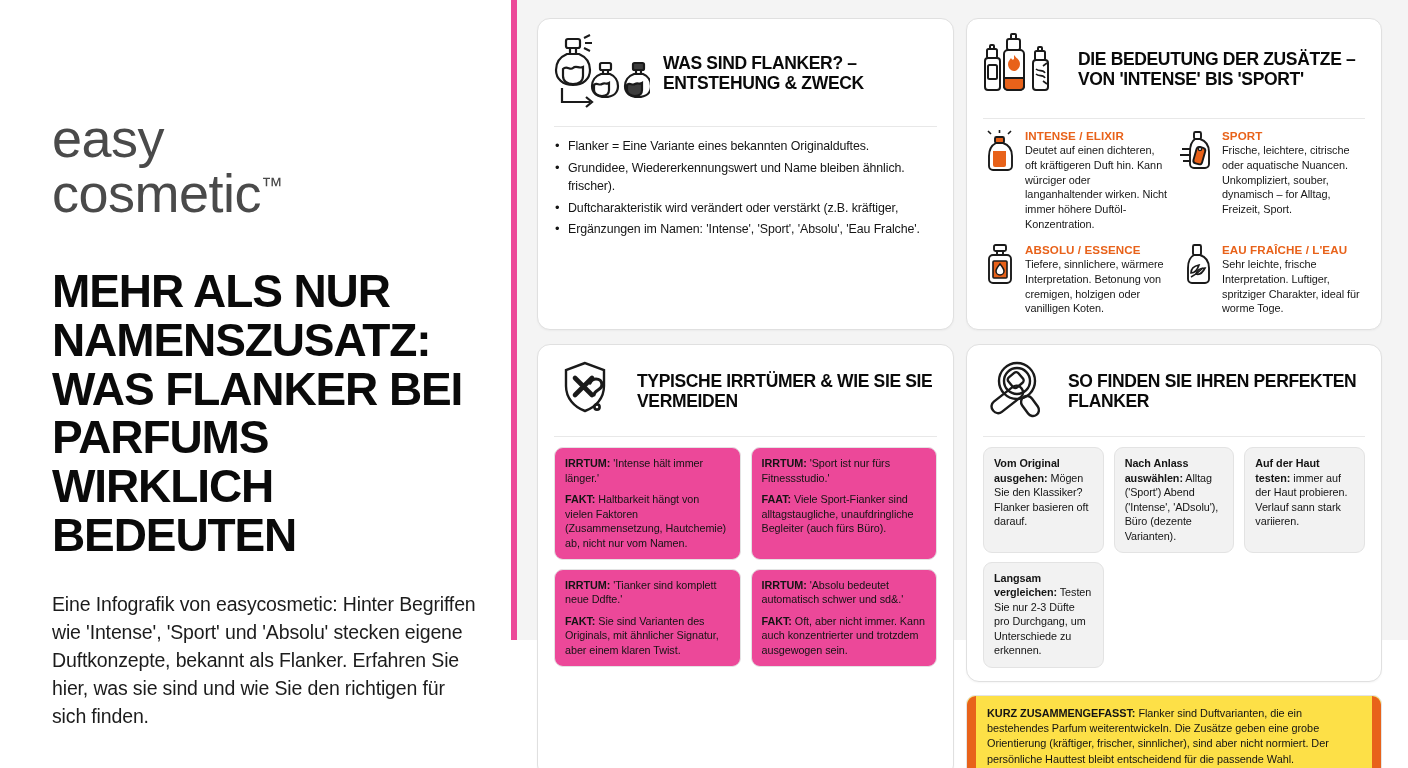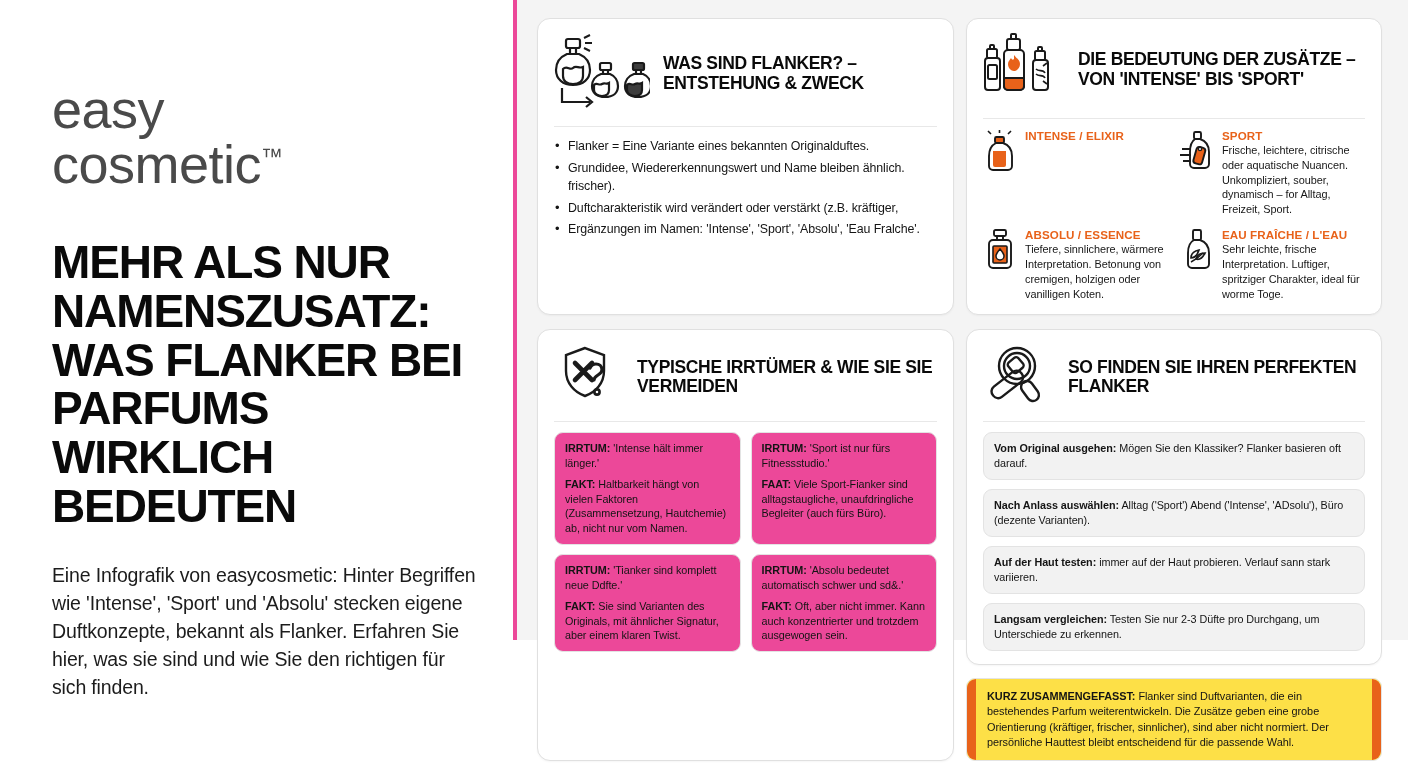--- a/index.html
+++ b/index.html
@@ -8,22 +8,22 @@
     background: #ffffff;
     font-family: "Liberation Sans", sans-serif;
     overflow: hidden;
   }
   .page { display: flex; width: 1408px; height: 768px; background: #ffffff; }
 
   
   .left {
     width: 517px; height: 640px; flex: 0 0 517px;
     background: #ffffff;
-    border-right: 4px solid #ec4899;
-    padding: 56px 34px 0 52px;
+    border-right: 6px solid #ec4899;
+    padding: 85px 34px 0 52px;
     position: relative;
   }
   .logo { margin-top: 26px; margin-bottom: 46px; }
   .logo-l1, .logo-l2 {
     font-size: 54px; line-height: 1.02; font-weight: 400;
     color: #4a4a4a; letter-spacing: -0.5px;
   }
   .logo-l2 { position: relative; display: inline-block; }
   .logo-tm { font-size: 22px; vertical-align: super; color: #4a4a4a; letter-spacing: 0; }
 
@@ -83,21 +83,21 @@
   
   .box-grid { display: grid; grid-template-columns: 1fr 1fr; gap: 9px 10px; }
   .sbox {
     background: #ec4899; border: 1px solid #e3e3e3; border-radius: 9px;
     padding: 8px 10px 9px 10px;
     font-size: 10.8px; line-height: 1.34; color: #141414; letter-spacing: -0.05px;
   }
   .sbox b { font-weight: 800; }
   .sbox .gap { display: block; height: 7px; }
 
-  .tip-grid { display: grid; grid-template-columns: 1fr; gap: 9px 10px; }
+  .tip-grid { display: grid; grid-template-columns: 1fr 1fr 1fr; gap: 9px 10px; }
   .tip {
     background: #f2f2f2; border: 1px solid #e3e3e3; border-radius: 9px;
     padding: 8px 10px 9px 10px;
     font-size: 10.8px; line-height: 1.34; color: #141414; letter-spacing: -0.05px;
   }
   .tip b { font-weight: 800; }
 
   
   .summary {
     position: relative; background: #fde047; border-radius: 9px;
@@ -221,20 +221,21 @@
             <span class="mean-ico">
               <svg width="34" height="44" viewBox="0 0 34 44" fill="none" stroke="#1a1a1a" stroke-width="1.9">
                 <rect x="12" y="7" width="9" height="6" rx="1.4" fill="#e8621a" stroke="#1a1a1a"></rect>
                 <path d="M8 4l-3-3 M16.5 3V0 M25 4l3-3" stroke-width="1.6"></path>
                 <path d="M13 13h7c6 2 9 7 9 13v10a4 4 0 0 1-4 4H10a4 4 0 0 1-4-4V26c0-6 3-11 7-13z" fill="#ffffff"></path>
                 <path d="M10 21h13v14a2 2 0 0 1-2 2H12a2 2 0 0 1-2-2z" fill="#e8621a" stroke="none"></path>
               </svg>
             </span>
             <div>
               <div class="mean-lbl">INTENSE / ELIXIR</div>
+              <div class="mean-txt">Deutet auf einen dichteren, oft kräftigeren Duft hin. Kann würciger oder langanhaltender wirken. Nicht immer höhere Duftöl-Konzentration.</div>
             </div>
           </div>
 
           <div class="mean-item">
             <span class="mean-ico">
               <svg width="34" height="44" viewBox="0 0 34 44" fill="none" stroke="#1a1a1a" stroke-width="1.9">
                 <rect x="14" y="2" width="7" height="7" rx="1.4"></rect>
                 <path d="M15 9h5c6 2 9 7 9 13v12a4 4 0 0 1-4 4H14a4 4 0 0 1-4-4V22c0-6 2-11 5-13z" fill="#ffffff"></path>
                 <path d="M2 19h9 M0 25h11 M3 31h8" stroke-width="1.9"></path>
                 <rect x="15" y="17" width="9" height="17" rx="3" transform="rotate(16 19 25)" fill="#e8621a" stroke="#1a1a1a"></rect>

